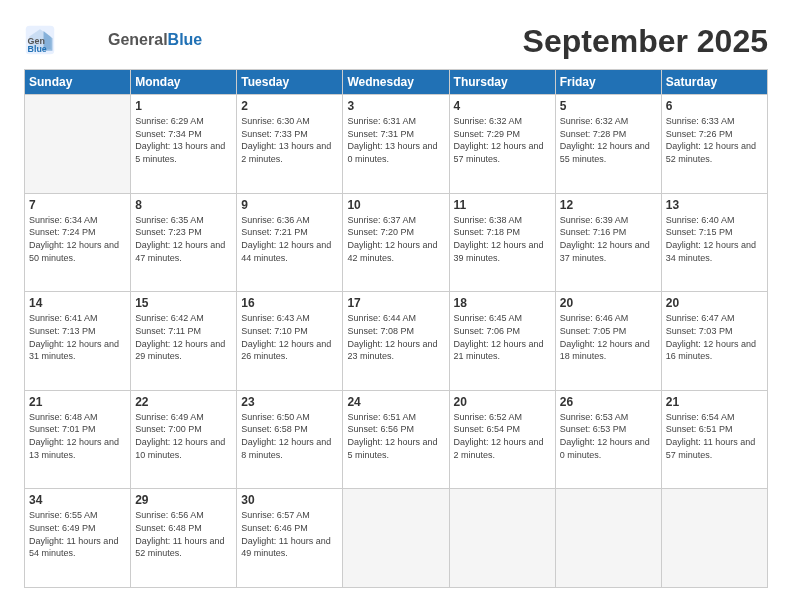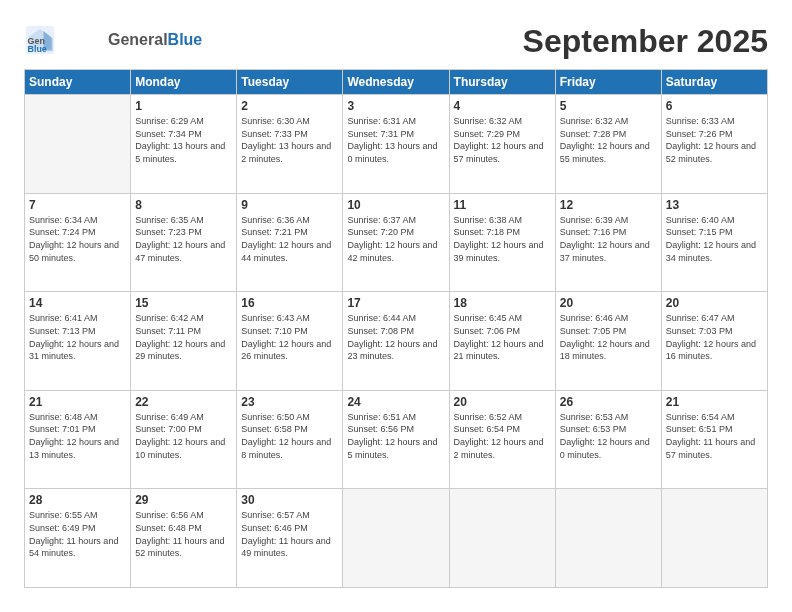--- a/index.html
+++ b/index.html
@@ -240,21 +240,21 @@
             <span class="day-num">26</span>
             <div class="day-info">Sunrise: 6:53 AM<br>Sunset: 6:53 PM<br>Daylight: 12 hours and 0 minutes.</div>
           </td>
           <td>
             <span class="day-num">21</span>
             <div class="day-info">Sunrise: 6:54 AM<br>Sunset: 6:51 PM<br>Daylight: 11 hours and 57 minutes.</div>
           </td>
         </tr>
         <tr>
           <td>
-            <span class="day-num">28</span>
+            <span class="day-num">34</span>
             <div class="day-info">Sunrise: 6:55 AM<br>Sunset: 6:49 PM<br>Daylight: 11 hours and 54 minutes.</div>
           </td>
           <td>
             <span class="day-num">29</span>
             <div class="day-info">Sunrise: 6:56 AM<br>Sunset: 6:48 PM<br>Daylight: 11 hours and 52 minutes.</div>
           </td>
           <td>
             <span class="day-num">30</span>
             <div class="day-info">Sunrise: 6:57 AM<br>Sunset: 6:46 PM<br>Daylight: 11 hours and 49 minutes.</div>
           </td>

